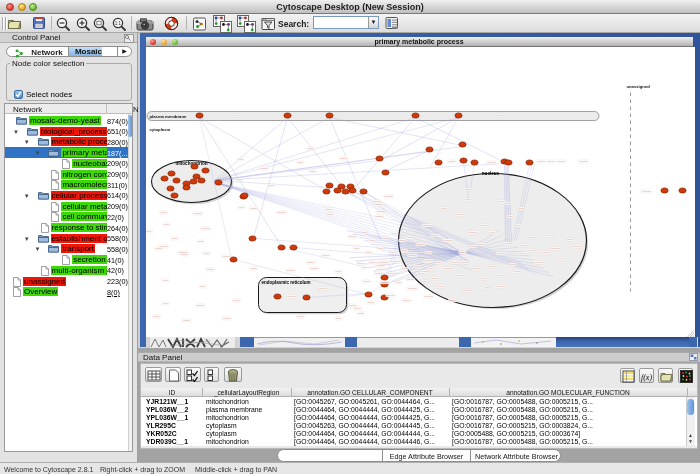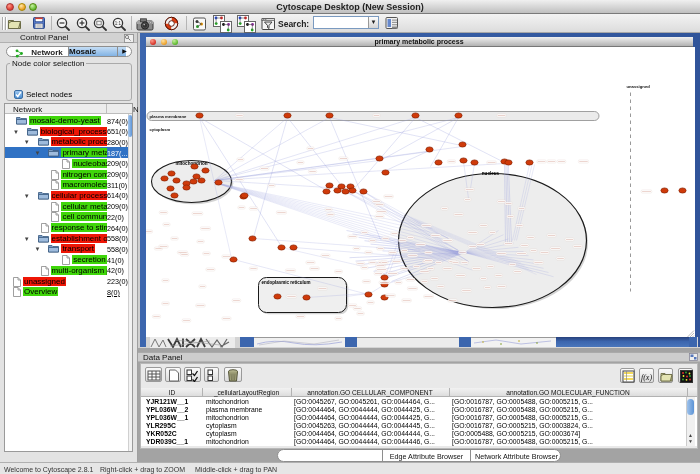--- a/index.html
+++ b/index.html
@@ -3,21 +3,21 @@
 *{margin:0;padding:0;box-sizing:border-box;}
 html,body{width:700px;height:474px;overflow:hidden;}
 body{font-family:"Liberation Sans",sans-serif;background:#e8e8e8;position:relative;}
 .abs{position:absolute;}
 #titlebar{left:0;top:0;width:700px;height:14px;background:linear-gradient(#f0f0f0,#bfbfbf);border-bottom:1px solid #7a7a7a;}
 #titlebar .t{width:100%;text-align:center;font-size:9px;font-weight:bold;color:#222;line-height:14px;}
 .tl{width:8px;height:8px;border-radius:50%;top:3px;}
 #toolbar{left:0;top:14px;width:700px;height:19px;background:linear-gradient(#f3f3f3,#dcdcdc);border-bottom:1px solid #a8a8a8;}
 .sep{width:1px;height:14px;background:#b5b5b5;top:2px;}
 #cp{left:0;top:33px;width:138px;height:429px;background:#e3e3e3;border-right:1px solid #9f9f9f;}
-#cptitle{left:0;top:0;width:137px;height:10px;background:#d2d2d2;border-bottom:1px solid #b0b0b0;font-size:8px;color:#111;padding-left:20px;line-height:10px;}
+#cptitle{left:0;top:0;width:137px;height:10px;background:#d2d2d2;border-bottom:1px solid #b0b0b0;font-size:8px;color:#111;padding-left:12px;line-height:10px;}
 .tabpill{left:6px;top:13px;width:126px;height:11px;background:#fff;border:1px solid #8e8e8e;border-radius:6px;font-size:8px;}
 .gbox{left:6px;top:30px;width:126px;height:38px;border:1px solid #aaa;border-radius:3px;}
 .gboxlab{left:10px;top:26px;font-size:8px;color:#111;background:#e3e3e3;padding:0 2px;}
 .combo{left:13px;top:39px;width:112px;height:12px;background:#fff;border:1px solid #8a8a8a;border-radius:3px;font-size:8px;line-height:11px;}
 .combobtn{right:0px;top:0px;width:11px;height:10px;background:linear-gradient(#cfe3f7,#74a9dd);border-left:1px solid #8a8a8a;border-radius:0 2px 2px 0;}
 .cbx{left:14px;top:57px;width:9px;height:9px;background:linear-gradient(#9ec7ef,#4a8ed2);border:1px solid #3a6ea5;border-radius:2px;}
 .cbxlab{left:26px;top:57px;font-size:8px;color:#000;}
 #treewrap{left:4px;top:70px;width:129px;height:349px;background:#fff;border:1px solid #9a9a9a;font-size:8px;}
 #treehead{left:0;top:0;width:127px;height:10px;background:#ececec;border-bottom:1px solid #bdbdbd;}
 #desk{left:138px;top:33px;width:562px;height:319px;background:#cfcfcf;}
@@ -152,21 +152,21 @@
     </svg>
 <div class="tabpill abs">
 <svg class="ic" style="left:8px;top:1.5px" width="9" height="9" viewBox="0 0 9 9">
         <circle cx="2" cy="1.8" r="1.4" fill="#2a2"></circle>
         <circle cx="6.5" cy="4.5" r="1.4" fill="#2a2"></circle>
         <circle cx="2.2" cy="7.2" r="1.4" fill="#2a2"></circle>
         <line x1="2" y1="1.8" x2="6.5" y2="4.5" stroke="#2a2" stroke-width="0.8"></line>
         <line x1="2.2" y1="7.2" x2="6.5" y2="4.5" stroke="#2a2" stroke-width="0.8"></line>
       </svg>
 <div class="abs" style="left:20px;top:0;width:40px;text-align:center;font-weight:bold;color:#222;line-height:11px;">Network</div>
-<div class="abs" style="left:61px;top:0;width:58px;height:9px;background:linear-gradient(#c4ddf5,#82b3e4);border-left:1px solid #8e8e8e;text-align:left;font-weight:bold;color:#111;line-height:10px;">Mosaic</div>
+<div class="abs" style="left:61px;top:0;width:34px;height:9px;background:linear-gradient(#c4ddf5,#82b3e4);border-left:1px solid #8e8e8e;text-align:right;font-weight:bold;color:#111;line-height:10px;">Mosaic</div>
 <div class="abs" style="left:110px;top:0;width:14px;height:9px;border-left:1px solid #8e8e8e;text-align:center;font-size:6px;line-height:9px;color:#111;">▶</div>
 </div>
 <div class="gbox abs"></div>
 <div class="gboxlab abs">Node color selection</div>
 <div class="cbx abs">
       <svg width="7" height="7" viewBox="0 0 7 7" style="display:block;margin:0">
         <path d="M1 3.5 l1.8 2 l3-4.5" fill="none" stroke="#fff" stroke-width="1.4"></path>
       </svg>
     </div>
 <div class="cbxlab abs">Select nodes</div>

